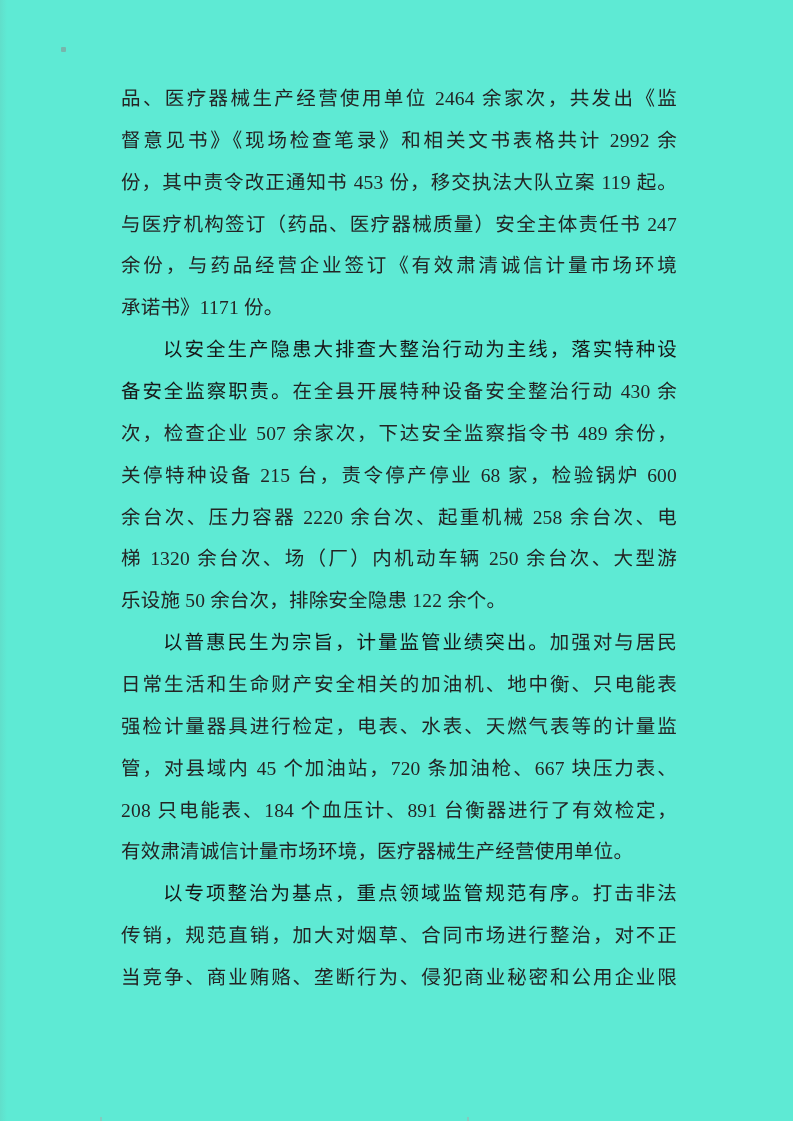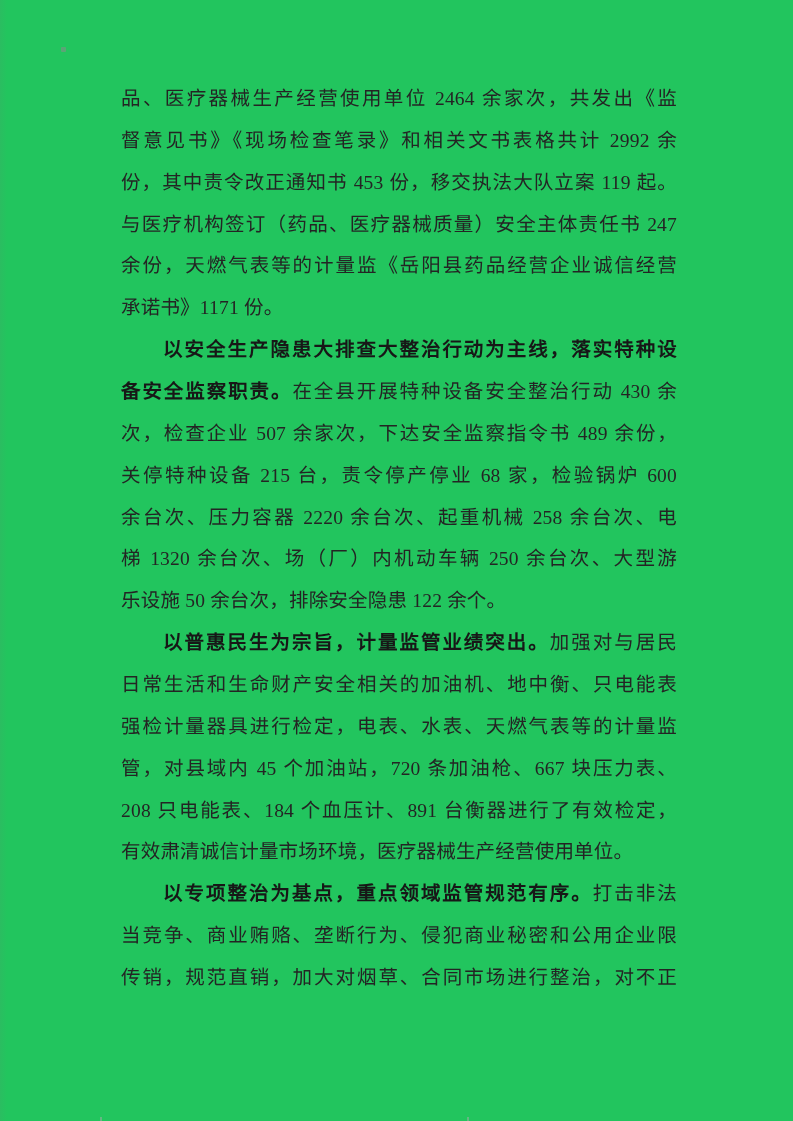--- a/index.html
+++ b/index.html
@@ -4,21 +4,21 @@
 <style>
   html, body {
     margin: 0;
     padding: 0;
     background: #ffffff;
   }
   .page {
     position: relative;
     width: 793px;
     height: 1121px;
-    background: #22c55e;
+    background: #5eead4;
     overflow: hidden;
     font-family: "Liberation Serif", "DejaVu Serif", serif;
     color: #212121;
   }
   
   .scan-edge {
     position: absolute;
     left: 0; top: 0;
     width: 7px; height: 100%;
     background: linear-gradient(to right, rgba(120,120,120,0.10), rgba(120,120,120,0.0));
@@ -65,50 +65,50 @@
   }
   .line.indent {
     text-indent: 42px;
   }
   .run {
     
     font-weight: 400;
   }
   .run.bold {
     
-    font-weight: 700;
+    font-weight: 400;
     font-family: "Liberation Sans", "DejaVu Sans", sans-serif;
     color: #171717;
   }
 </style>
 </head>
 <body>
 
 <div class="page">
   <div class="scan-edge"></div>
   <div class="speck"></div>
   <div class="tick t1"></div>
   <div class="tick t2"></div>
   <div class="text-block">
       <div class="line"><span class="run">品、医疗器械生产经营使用单位 2464 余家次，共发出《监</span></div>
       <div class="line"><span class="run">督意见书》《现场检查笔录》和相关文书表格共计 2992 余</span></div>
       <div class="line"><span class="run">份，其中责令改正通知书 453 份，移交执法大队立案 119 起。</span></div>
       <div class="line"><span class="run">与医疗机构签订（药品、医疗器械质量）安全主体责任书 247</span></div>
-      <div class="line"><span class="run">余份，天燃气表等的计量监《岳阳县药品经营企业诚信经营</span></div>
+      <div class="line"><span class="run">余份，与药品经营企业签订《有效肃清诚信计量市场环境</span></div>
       <div class="line no-fill"><span class="run">承诺书》1171 份。</span></div>
       <div class="line indent"><span class="run bold">以安全生产隐患大排查大整治行动为主线，落实特种设</span></div>
       <div class="line"><span class="run bold">备安全监察职责。</span><span class="run">在全县开展特种设备安全整治行动 430 余</span></div>
       <div class="line"><span class="run">次，检查企业 507 余家次，下达安全监察指令书 489 余份，</span></div>
       <div class="line"><span class="run">关停特种设备 215 台，责令停产停业 68 家，检验锅炉 600</span></div>
       <div class="line"><span class="run">余台次、压力容器 2220 余台次、起重机械 258 余台次、电</span></div>
       <div class="line"><span class="run">梯 1320 余台次、场（厂）内机动车辆 250 余台次、大型游</span></div>
       <div class="line no-fill"><span class="run">乐设施 50 余台次，排除安全隐患 122 余个。</span></div>
       <div class="line indent"><span class="run bold">以普惠民生为宗旨，计量监管业绩突出。</span><span class="run">加强对与居民</span></div>
       <div class="line"><span class="run">日常生活和生命财产安全相关的加油机、地中衡、只电能表</span></div>
       <div class="line"><span class="run">强检计量器具进行检定，电表、水表、天燃气表等的计量监</span></div>
       <div class="line"><span class="run">管，对县域内 45 个加油站，720 条加油枪、667 块压力表、</span></div>
       <div class="line"><span class="run">208 只电能表、184 个血压计、891 台衡器进行了有效检定，</span></div>
       <div class="line no-fill"><span class="run">有效肃清诚信计量市场环境，医疗器械生产经营使用单位。</span></div>
       <div class="line indent"><span class="run bold">以专项整治为基点，重点领域监管规范有序。</span><span class="run">打击非法</span></div>
+      <div class="line"><span class="run">传销，规范直销，加大对烟草、合同市场进行整治，对不正</span></div>
       <div class="line"><span class="run">当竞争、商业贿赂、垄断行为、侵犯商业秘密和公用企业限</span></div>
-      <div class="line"><span class="run">传销，规范直销，加大对烟草、合同市场进行整治，对不正</span></div>
     </div>
 </div>
 
 </body></html>

